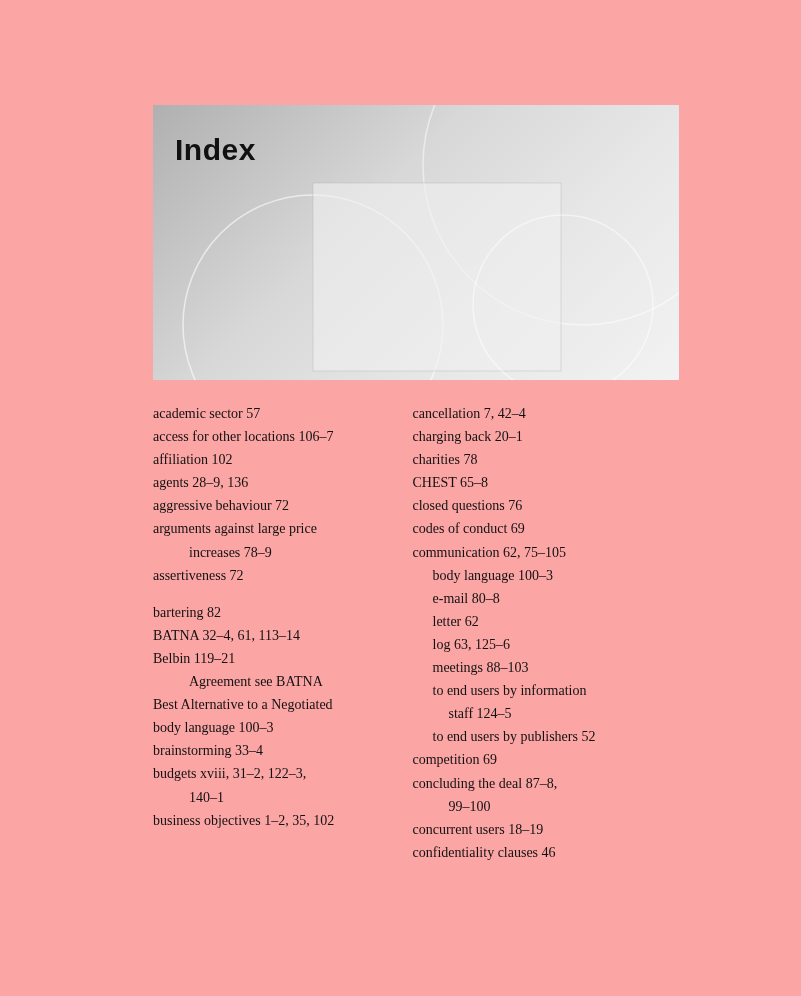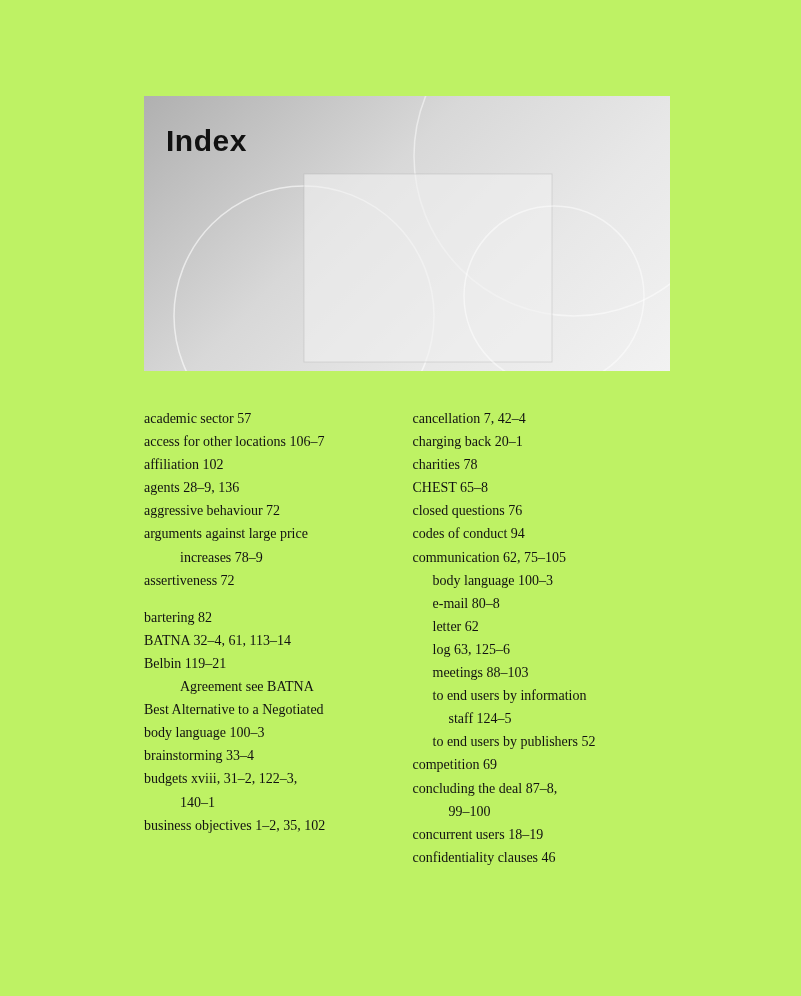--- a/index.html
+++ b/index.html
@@ -6,22 +6,22 @@
     body {
       background: #ffffff;
       font-family: Georgia, 'Times New Roman', serif;
       width: 801px;
       min-height: 996px;
       display: flex;
       justify-content: center;
     }
     .page {
       width: 801px;
-      background: #bef264;
-      padding: 6px;
+      background: #fca5a5;
+      padding: 15px;
     }
 
     
     .hero {
       width: 526px;
       height: 275px;
       margin: 90px auto 0 auto;
       position: relative;
       display: block;
       margin-left: 138px;
@@ -40,21 +40,21 @@
     }
     
     .hero svg {
       position: absolute;
       top: 0; left: 0;
       width: 100%; height: 100%;
     }
 
     
     .index-content {
-      margin: 36px 138px 0 138px;
+      margin: 22px 138px 0 138px;
       display: flex;
       gap: 4px;
     }
     .col {
       flex: 1;
       font-size: 14px;
       color: #111;
       line-height: 1.65;
     }
     .col-left {
@@ -119,21 +119,21 @@
         <span class="index-entry">budgets xviii, 31–2, 122–3,</span>
         <span class="index-entry indent1">140–1</span>
         <span class="index-entry">business objectives 1–2, 35, 102</span>
       </div>
     <div class="col col-right" id="right-col">
         <span class="index-entry">cancellation 7, 42–4</span>
         <span class="index-entry">charging back 20–1</span>
         <span class="index-entry">charities 78</span>
         <span class="index-entry">CHEST 65–8</span>
         <span class="index-entry">closed questions 76</span>
-        <span class="index-entry">codes of conduct 94</span>
+        <span class="index-entry">codes of conduct 69</span>
         <span class="index-entry">communication 62, 75–105</span>
         <span class="index-entry indent2">body language 100–3</span>
         <span class="index-entry indent2">e-mail 80–8</span>
         <span class="index-entry indent2">letter 62</span>
         <span class="index-entry indent2">log 63, 125–6</span>
         <span class="index-entry indent2">meetings 88–103</span>
         <span class="index-entry indent2">to end users by information</span>
         <span class="index-entry indent1">staff 124–5</span>
         <span class="index-entry indent2">to end users by publishers 52</span>
         <span class="index-entry">competition 69</span>

